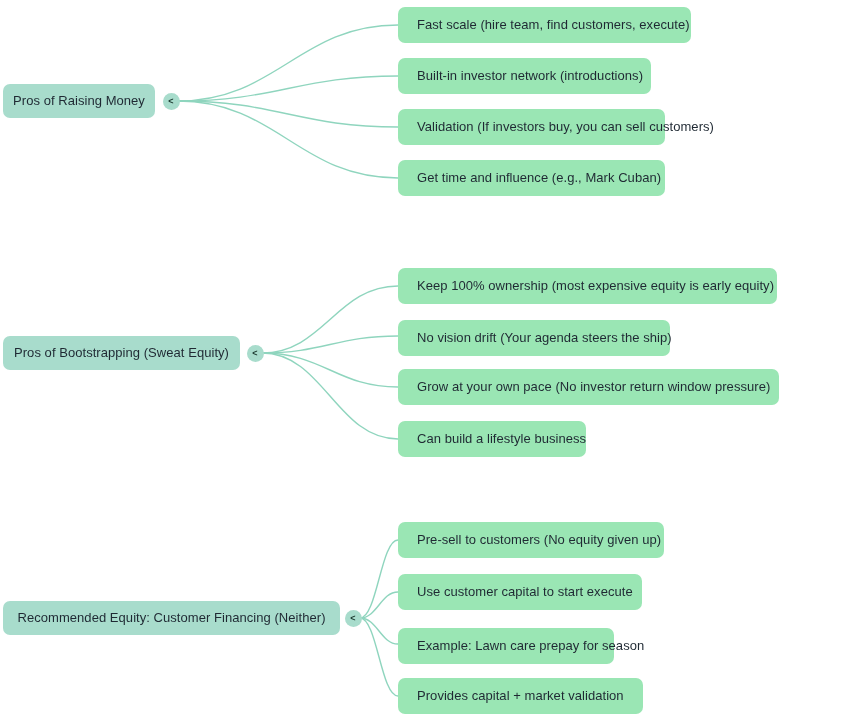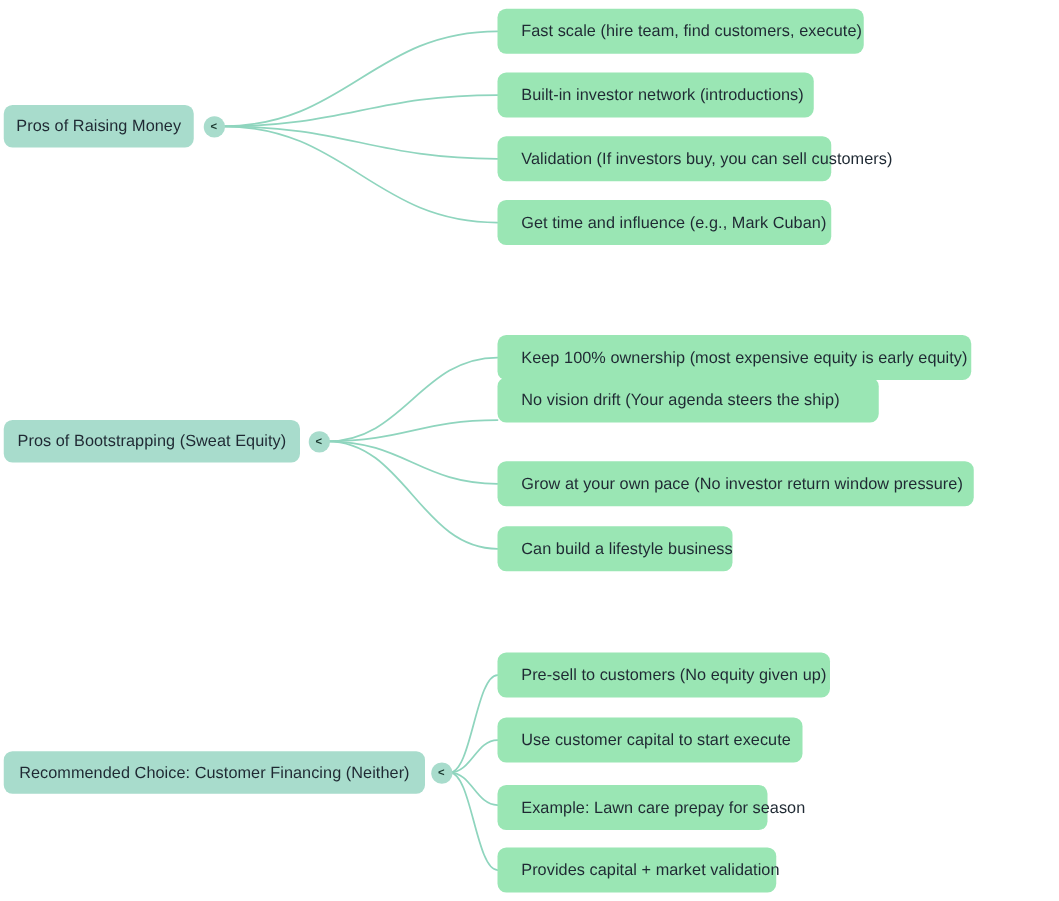--- a/index.html
+++ b/index.html
@@ -110,41 +110,41 @@
       </div>
       <div class="node root" style="left: 3px; top: 336px; width: 237px; height: 34px;">
         <span class="node-label">Pros of Bootstrapping (Sweat Equity)</span>
       </div>
       <div class="toggle" style="left: 246.5px; top: 344.5px;">
         <span>&lt;</span>
       </div>
       <div class="node leaf" style="left: 398px; top: 268px; width: 379px;">
         <span class="node-label">Keep 100% ownership (most expensive equity is early equity)</span>
       </div>
-      <div class="node leaf" style="left: 398px; top: 302px; width: 305px;">
+      <div class="node leaf" style="left: 398px; top: 320px; width: 272px;">
         <span class="node-label">No vision drift (Your agenda steers the ship)</span>
       </div>
       <div class="node leaf" style="left: 398px; top: 369px; width: 381px;">
         <span class="node-label">Grow at your own pace (No investor return window pressure)</span>
       </div>
       <div class="node leaf" style="left: 398px; top: 421px; width: 188px;">
         <span class="node-label">Can build a lifestyle business</span>
       </div>
       <div class="node root" style="left: 3px; top: 601px; width: 337px; height: 34px;">
-        <span class="node-label">Recommended Choice: Customer Financing (Neither)</span>
+        <span class="node-label">Recommended Equity: Customer Financing (Neither)</span>
       </div>
       <div class="toggle" style="left: 344.5px; top: 609.5px;">
         <span>&lt;</span>
       </div>
       <div class="node leaf" style="left: 398px; top: 522px; width: 266px;">
         <span class="node-label">Pre-sell to customers (No equity given up)</span>
       </div>
       <div class="node leaf" style="left: 398px; top: 574px; width: 244px;">
         <span class="node-label">Use customer capital to start execute</span>
       </div>
       <div class="node leaf" style="left: 398px; top: 628px; width: 216px;">
         <span class="node-label">Example: Lawn care prepay for season</span>
       </div>
-      <div class="node leaf" style="left: 398px; top: 678px; width: 223px;">
+      <div class="node leaf" style="left: 398px; top: 678px; width: 245px;">
         <span class="node-label">Provides capital + market validation</span>
       </div>
     </div>
 </div>
 
 </body></html>

